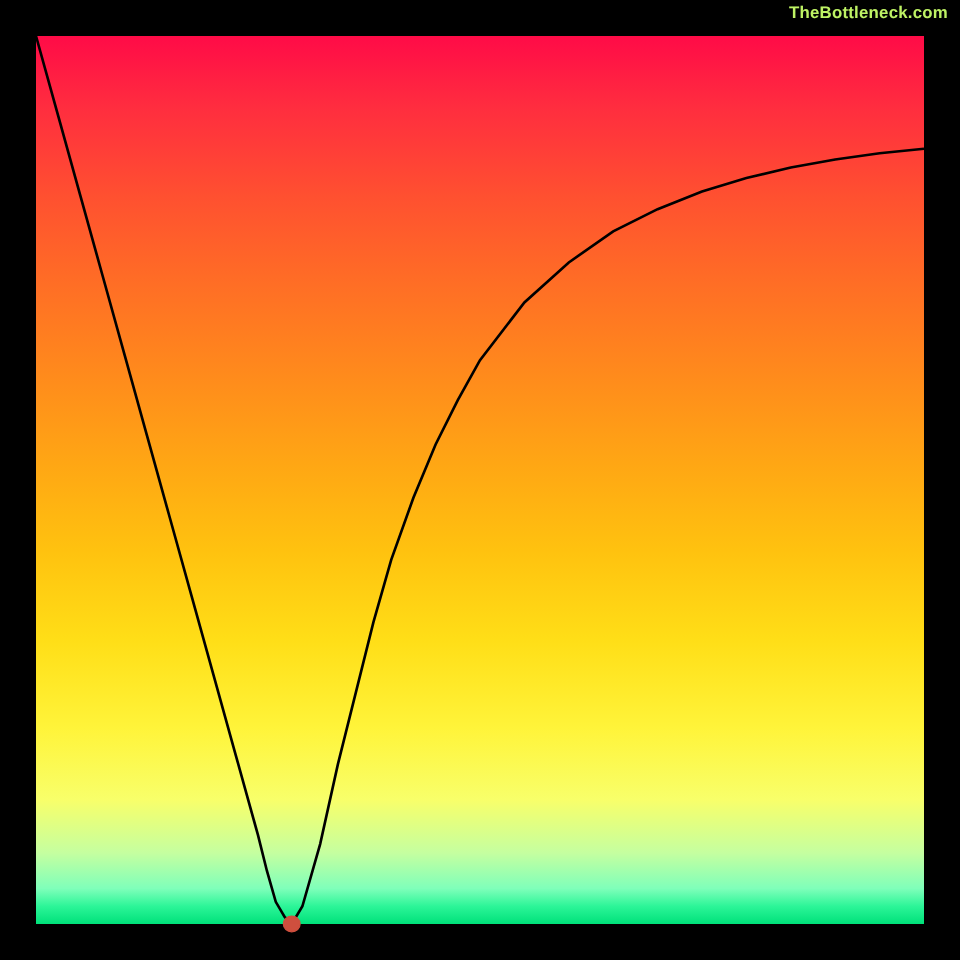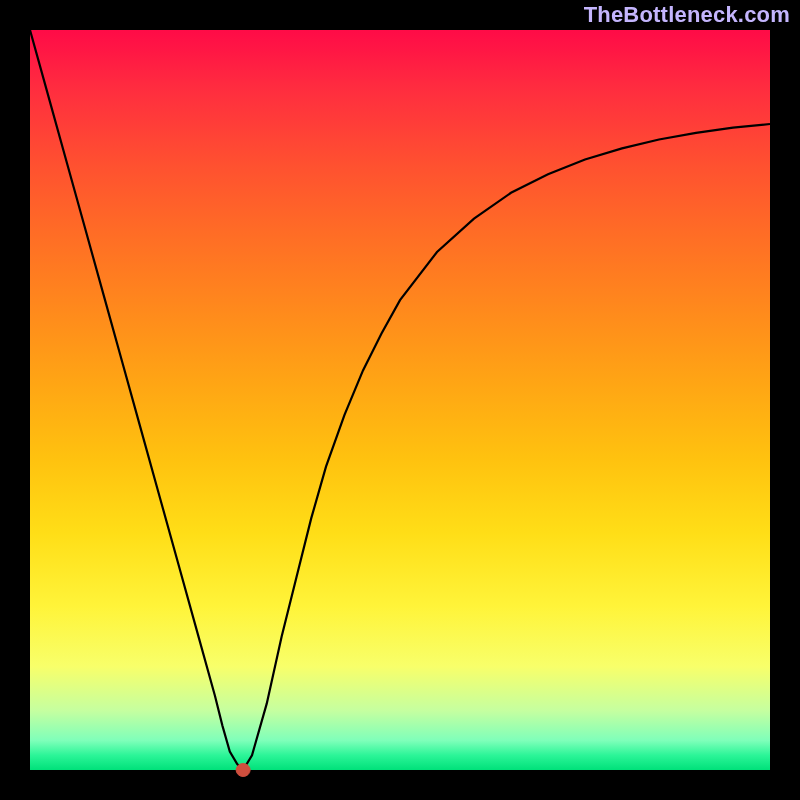--- a/index.html
+++ b/index.html
@@ -53,23 +53,23 @@
     stroke-width: 2.2;
   }
   .marker {
     fill: #cf4f3e;
     stroke: #cf4f3e;
   }
   .watermark {
     position: absolute;
     top: 2px;
     right: 10px;
-    font-size: 22px;
+    font-size: 14px;
     font-weight: 600;
-    color: #c4b5fd;
+    color: #bef264;
     letter-spacing: 0.2px;
     font-family: Arial, Helvetica, sans-serif;
     user-select: none;
   }
 </style>
 </head>
 <body>
 
 <div class="frame">
   <div class="watermark">TheBottleneck.com</div>

